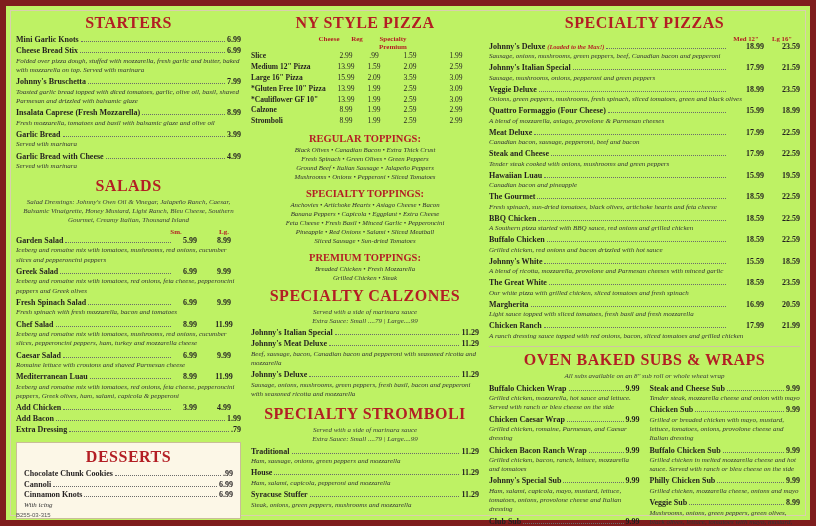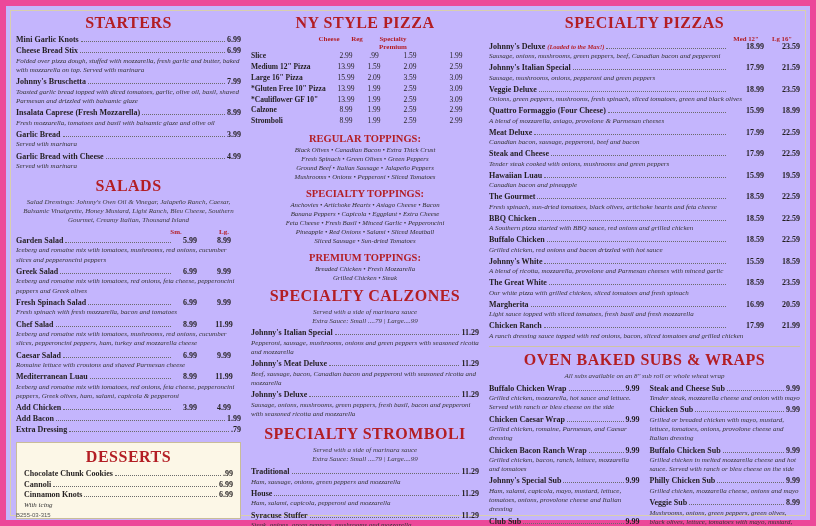--- a/index.html
+++ b/index.html
@@ -7,22 +7,22 @@
     width:816px;height:526px;
     background:#fdf6e3;
     font-family:"Liberation Serif", serif;
     color:#231f20;
     overflow:hidden;
     position:relative;
   }
   .page{
     position:relative;
     width:816px;height:526px;
-    background:#c4b5fd;
-    border:6px solid #ec4899;
+    background:#bef264;
+    border:6px solid #7f1d1d;
     box-sizing:border-box;
   }
   .frame{
     position:absolute;
     left:4px;top:4px;right:4px;bottom:4px;
     border:1px solid #d9cfae;
     box-sizing:border-box;
   }
   .cols{
     position:absolute;
@@ -398,21 +398,20 @@
       <div class="note" style="white-space:pre-line">Served with a side of marinara sauce
 Extra Sauce: Small ....79  |  Large....99</div>
 
       <div>
         <div>
           <div class="row">
               <span class="nm">Johnny's Italian Special</span>
               <span class="dots"></span>
               <span class="pr">11.29</span>
             </div>
-          <div class="desc">Pepperoni, sausage, mushrooms, onions and green peppers with seasoned ricotta and mozzarella</div>
         </div>
         <div>
           <div class="row">
               <span class="nm">Johnny's Meat Deluxe</span>
               <span class="dots"></span>
               <span class="pr">11.29</span>
             </div>
           <div class="desc">Beef, sausage, bacon, Canadian bacon and pepperoni with seasoned ricotta and mozzarella</div>
         </div>
         <div>

